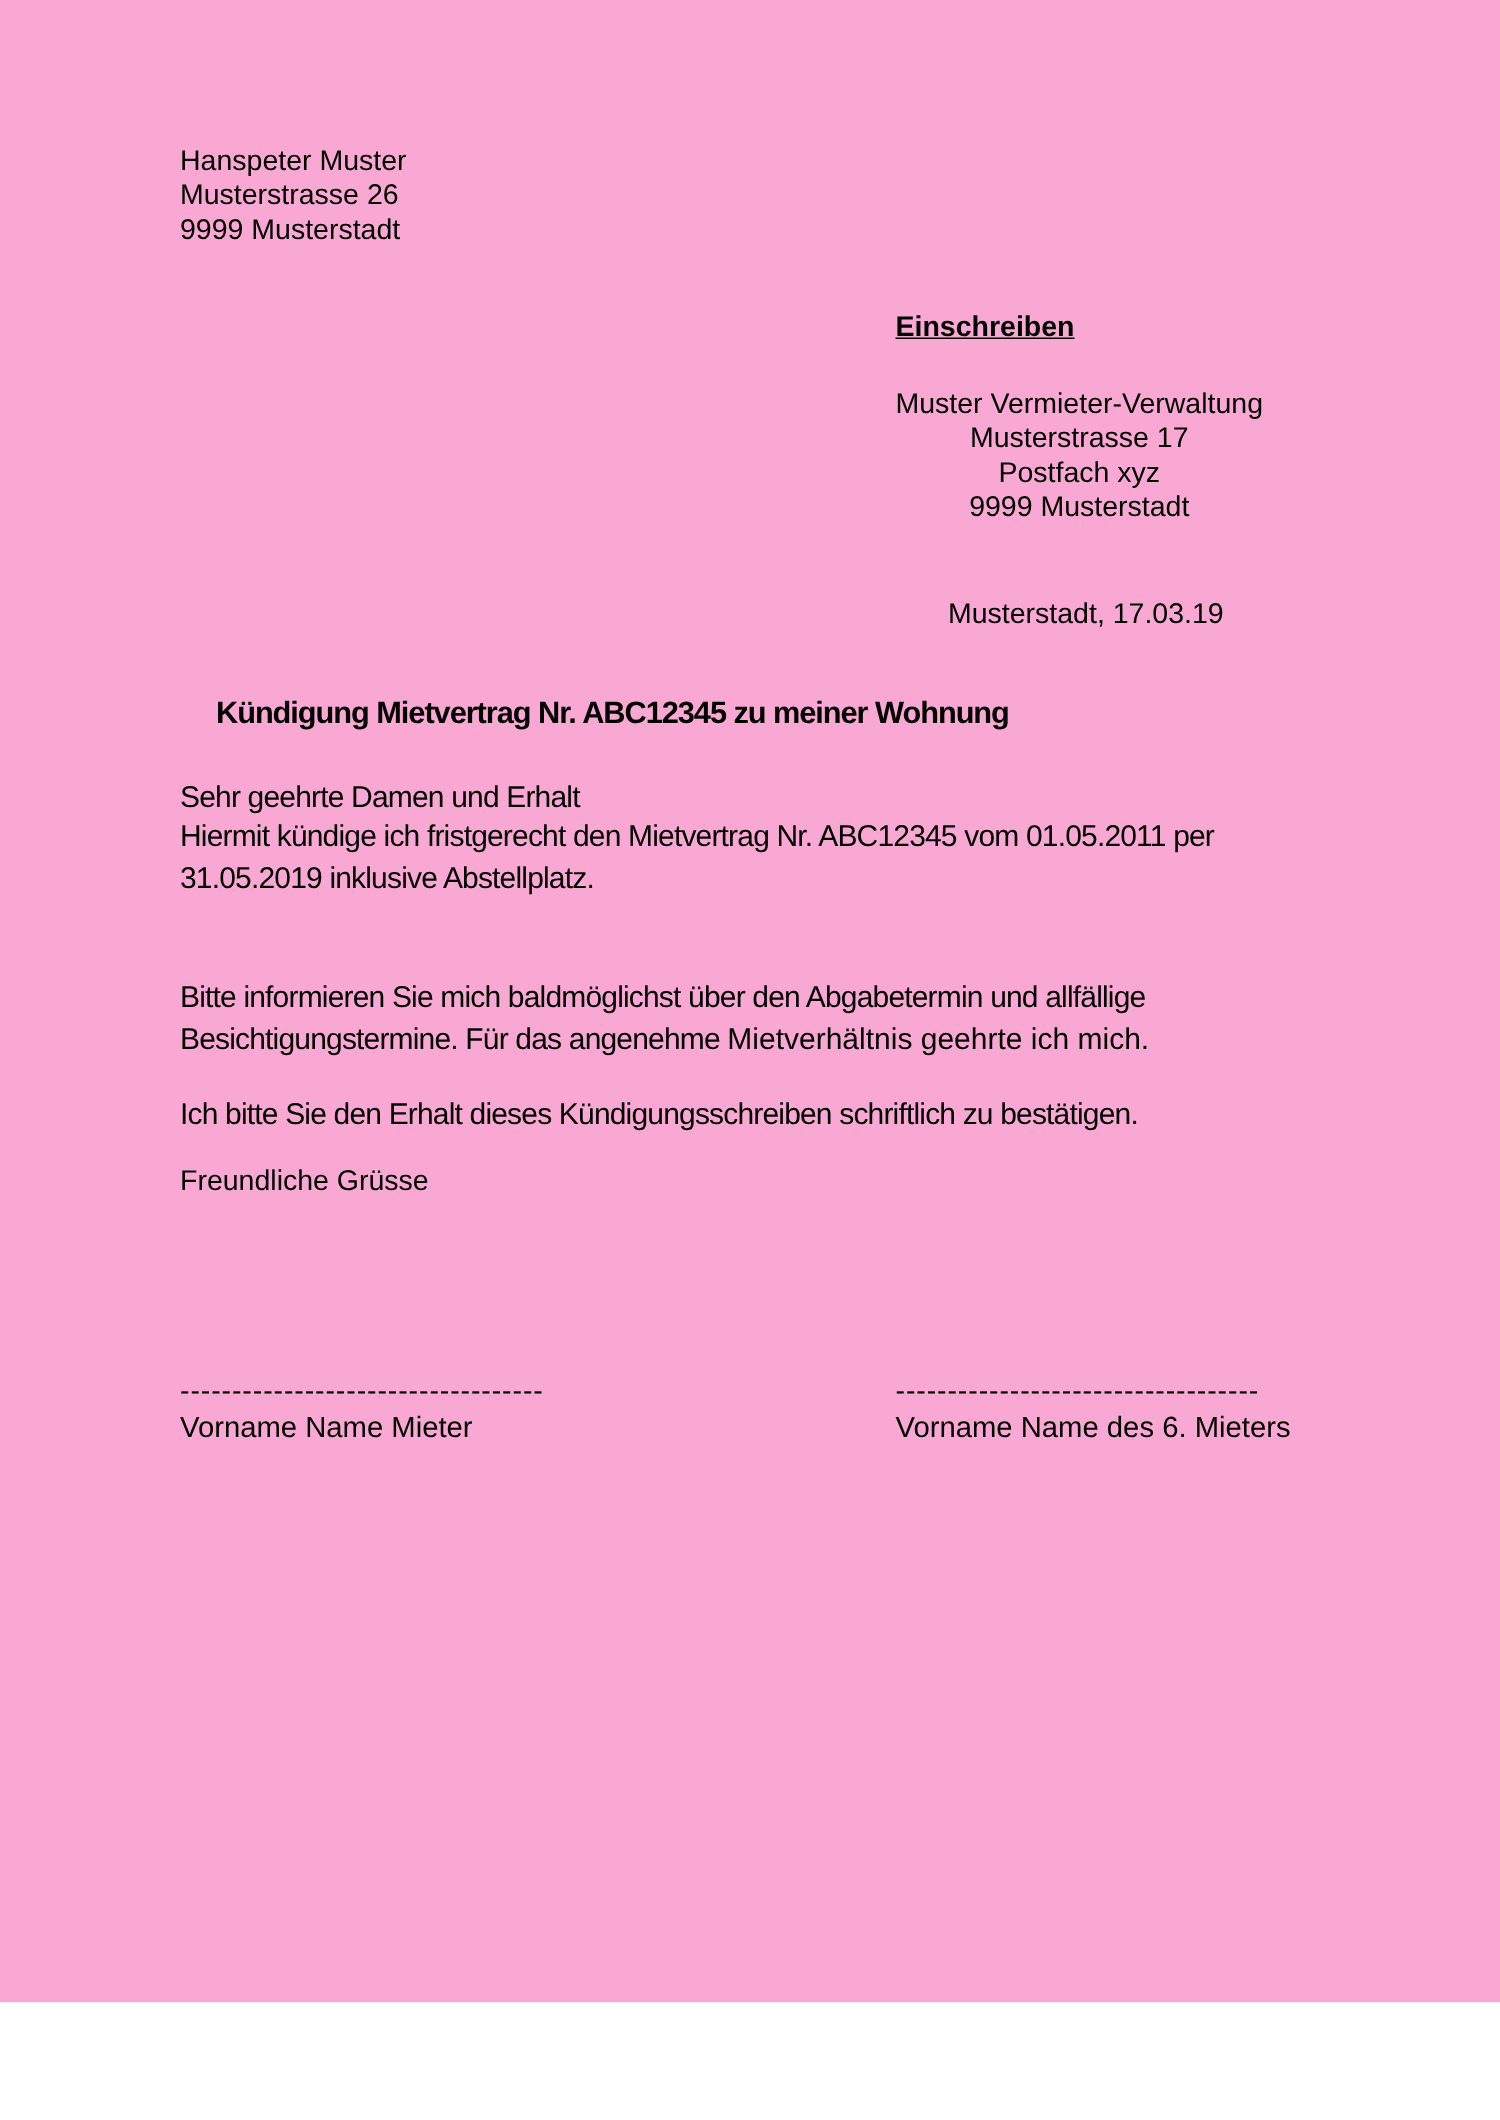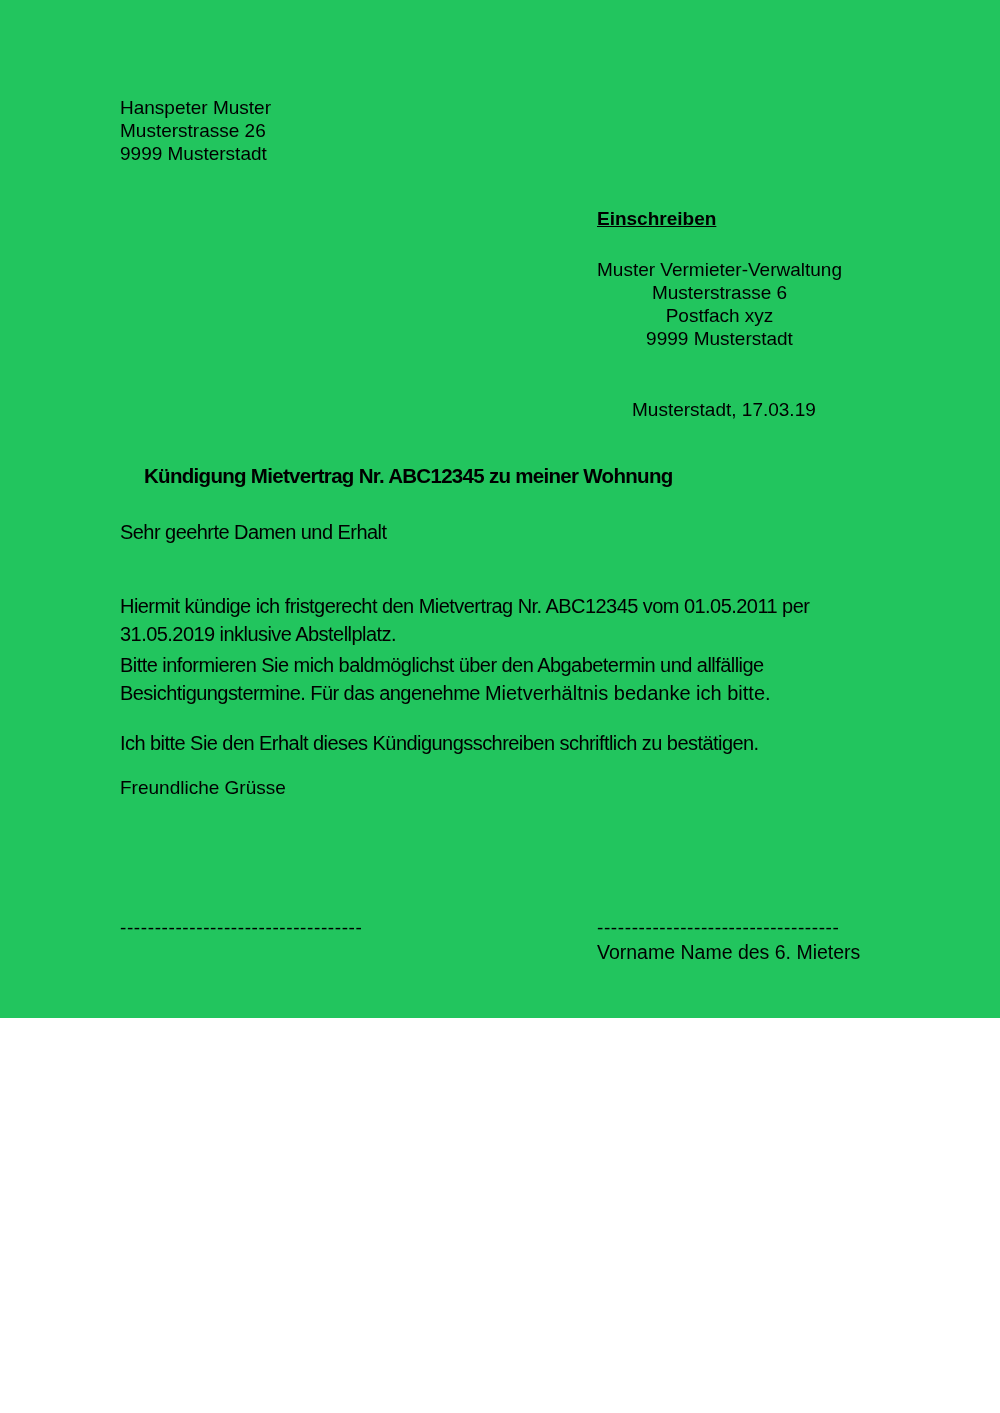--- a/index.html
+++ b/index.html
@@ -1,22 +1,22 @@
 <!DOCTYPE html>
 <html><head>
 <meta charset="utf-8">
 <style>
   * { margin: 0; padding: 0; box-sizing: border-box; }
   html, body { background: #ffffff; }
   .page {
     position: relative;
     width: 1000px;
-    height: 1018px;
+    height: 1335px;
     margin: 0 auto;
-    background: #22c55e;
+    background: #f9a8d4;
     color: #000000;
     font-family: "Liberation Sans", sans-serif;
     font-size: 19px;
     line-height: 23px;
     overflow: hidden;
   }
   .abs { position: absolute; }
 
   .sender-block     { left: 120px; top: 96px; }
   .right-col        { left: 597px; top: 207px; }
@@ -38,21 +38,21 @@
     letter-spacing: -0.55px;
   }
   .body-para {
     left: 120px;
     width: 810px;
     font-size: 20px;
     line-height: 28px;
     letter-spacing: -0.55px;
     white-space: pre-line;
   }
-  .para-1 { top: 592px; }
+  .para-1 { top: 544px; }
   .para-2 { top: 651px; }
   .para-3 { top: 729px; }
   .normal-width { letter-spacing: 0; }
 
   .closing { left: 120px; top: 776px; }
 
   .signature-row { left: 120px; top: 918px; display: flex; width: 770px; }
   .signature-col-left  { width: 477px; }
   .signature-col-right { flex: 1; }
   .signature-dashes {
@@ -74,45 +74,46 @@
   <div class="abs sender-block">
     <div>Hanspeter Muster</div>
     <div>Musterstrasse 26</div>
     <div>9999 Musterstadt</div>
   </div>
 
   <div class="abs right-col">
     <div class="delivery-method">Einschreiben</div>
     <div class="recipient-block">
       <div>Muster Vermieter-Verwaltung</div>
-      <div>Musterstrasse 6</div>
+      <div>Musterstrasse 17</div>
       <div>Postfach xyz</div>
       <div>9999 Musterstadt</div>
     </div>
   </div>
 
   <div class="abs date-line">Musterstadt, 17.03.19</div>
 
   <div class="abs subject-line">Kündigung Mietvertrag Nr. ABC12345 zu meiner Wohnung</div>
 
   <div class="abs salutation">Sehr geehrte Damen und Erhalt</div>
 
   <p class="abs body-para para-1">Hiermit kündige ich fristgerecht den Mietvertrag Nr. ABC12345 vom 01.05.2011 per
 31.05.2019 inklusive Abstellplatz.</p>
 
   <p class="abs body-para para-2"><span>Bitte informieren Sie mich baldmöglichst über den Abgabetermin und allfällige
-Besichtigungstermine. Für das angenehme </span><span class="normal-width">Mietverhältnis bedanke ich bitte.</span></p>
+Besichtigungstermine. Für das angenehme </span><span class="normal-width">Mietverhältnis geehrte ich mich.</span></p>
 
   <p class="abs body-para para-3">Ich bitte Sie den Erhalt dieses Kündigungsschreiben schriftlich zu bestätigen.</p>
 
   <div class="abs closing">Freundliche Grüsse</div>
 
   <div class="abs signature-row">
     <div class="signature-col-left">
       <div class="signature-dashes">-----------------------------------</div>
+      <div class="signature-name">Vorname Name Mieter</div>
     </div>
     <div class="signature-col-right">
       <div class="signature-dashes">-----------------------------------</div>
       <div class="signature-name">Vorname Name des 6. Mieters</div>
     </div>
   </div>
 
 </div>
 
 </body></html>

